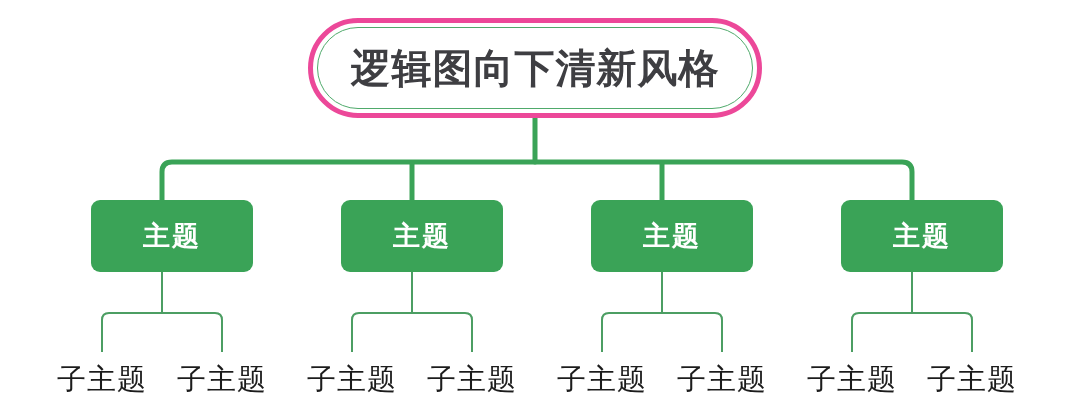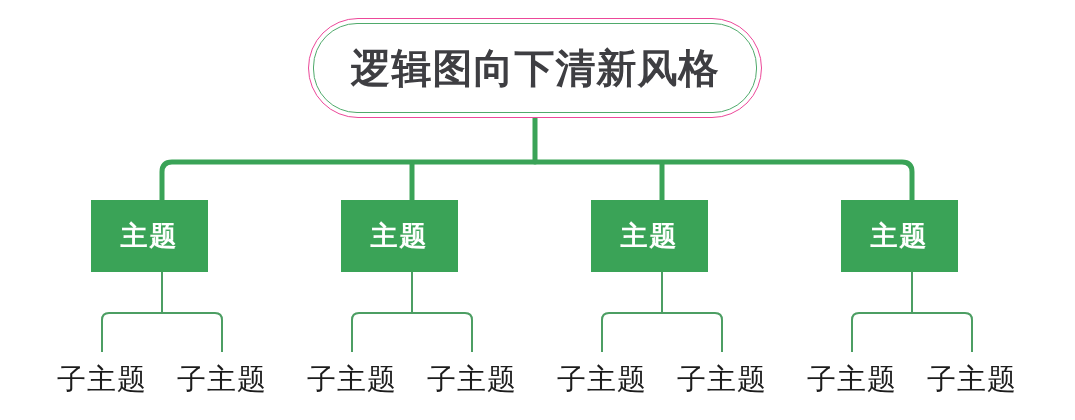--- a/index.html
+++ b/index.html
@@ -27,21 +27,21 @@
   }
 
   
   .root-node {
     position: absolute;
     left: 308px;
     top: 18px;
     width: 454px;
     height: 100px;
     box-sizing: border-box;
-    border: 1px solid #ec4899;
+    border: 5px solid #ec4899;
     border-radius: 50px;
     background: #ffffff;
     display: flex;
     align-items: center;
     justify-content: center;
   }
   .root-inner {
     position: absolute;
     left: 4px;
     top: 4px;
@@ -59,24 +59,24 @@
     color: #3e3e42;
     letter-spacing: 1px;
     white-space: nowrap;
     z-index: 2;
   }
 
   
   .topic-node {
     position: absolute;
     top: 200px;
-    width: 117px;
+    width: 162px;
     height: 72px;
     background: #3aa357;
-    border-radius: 0;
+    border-radius: 9px;
     display: flex;
     align-items: center;
     justify-content: center;
   }
   .topic-label {
     font-size: 27px;
     font-weight: 700;
     color: #ffffff;
     letter-spacing: 2px;
     white-space: nowrap;

